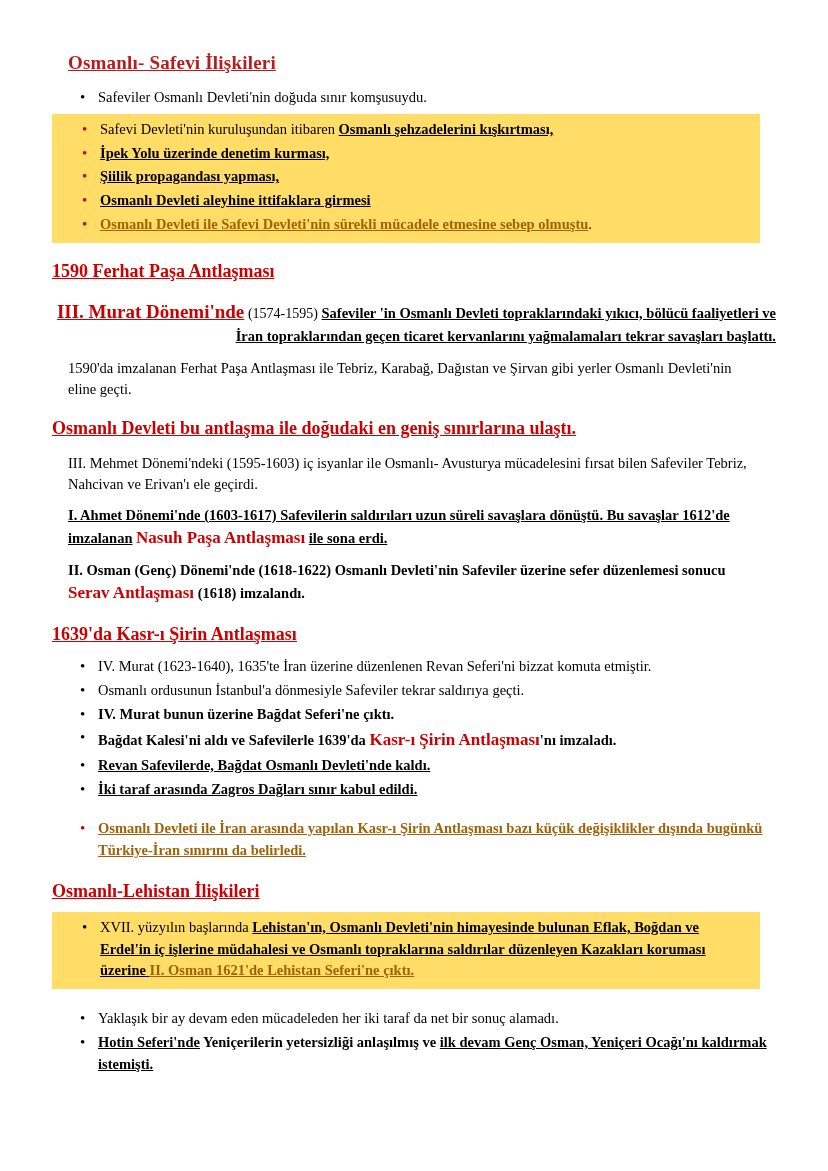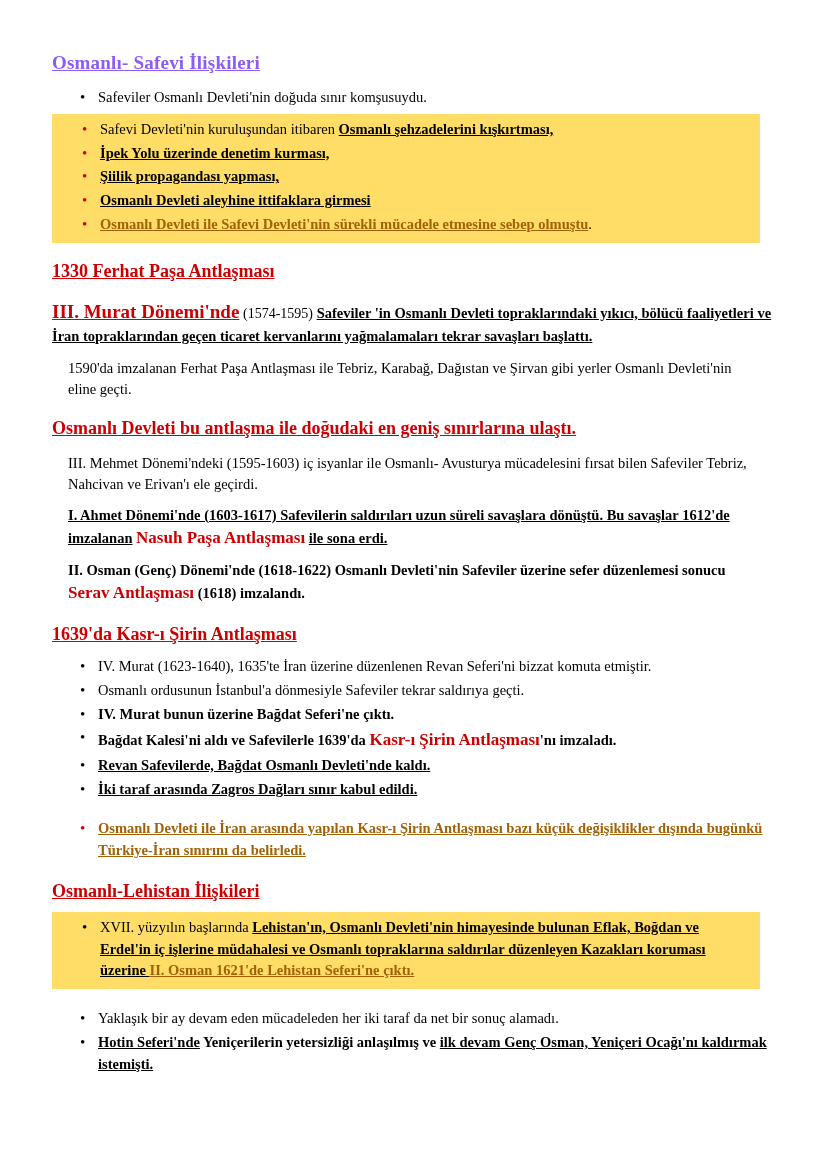--- a/index.html
+++ b/index.html
@@ -17,23 +17,23 @@
     position: relative;
     width: 828px;
     min-height: 1171px;
     padding: 44px 52px 30px 52px;
     box-sizing: border-box;
   }
   h1.section-title {
     font-family: "Liberation Serif", serif;
     font-size: 19px;
     font-weight: bold;
-    color: #8b5cf6;
-    text-decoration: underline;
-    margin: 8px 0 12px 0;
+    color: #b91c1c;
+    text-decoration: underline;
+    margin: 8px 0 12px 16px;
     letter-spacing: 0.2px;
   }
   h2.sub-title {
     font-family: "Liberation Serif", serif;
     font-size: 18px;
     font-weight: bold;
     color: #cc0000;
     text-decoration: underline;
     margin: 18px 0 10px 0;
   }
@@ -77,20 +77,21 @@
     font-size: 18px;
     font-weight: bold;
     color: #cc0000;
     text-decoration: underline;
     margin: 18px 0 14px 0;
   }
   .mixed-head {
     margin: 16px 0 8px 0;
     font-size: 14.5px;
     line-height: 1.5;
+    text-align: right;
   }
   .mixed-head .lead {
     font-size: 19px;
     font-weight: bold;
     color: #cc0000;
     text-decoration: underline;
   }
   .mixed-head .years {
     font-size: 14px;
     color: #000000;
@@ -139,21 +140,21 @@
       </li>
       <li class="red-bullet">
         <span class="blk-bold-u">Osmanlı Devleti aleyhine ittifaklara girmesi</span>
       </li>
       <li class="red-bullet">
         <span class="bold-red-underline">Osmanlı Devleti ile Safevi Devleti'nin sürekli mücadele etmesine sebep olmuştu</span><span class="plain">.</span>
       </li>
     </ul>
   </div>
 
-  <h2 class="sub-title">1330 Ferhat Paşa Antlaşması</h2>
+  <h2 class="sub-title">1590 Ferhat Paşa Antlaşması</h2>
 
   <div class="mixed-head">
     <span class="lead">III. Murat Dönemi'nde</span>
     <span class="years">(1574-1595)</span>
     <span class="tail">Safeviler 'in Osmanlı Devleti topraklarındaki yıkıcı, bölücü faaliyetleri ve İran topraklarından geçen ticaret kervanlarını yağmalamaları tekrar savaşları başlattı.</span>
   </div>
 
   <p class="para">1590'da imzalanan Ferhat Paşa Antlaşması ile Tebriz, Karabağ, Dağıstan ve Şirvan gibi yerler Osmanlı Devleti'nin eline geçti.</p>
 
   <div class="statement">Osmanlı Devleti bu antlaşma ile doğudaki en geniş sınırlarına ulaştı.</div>

